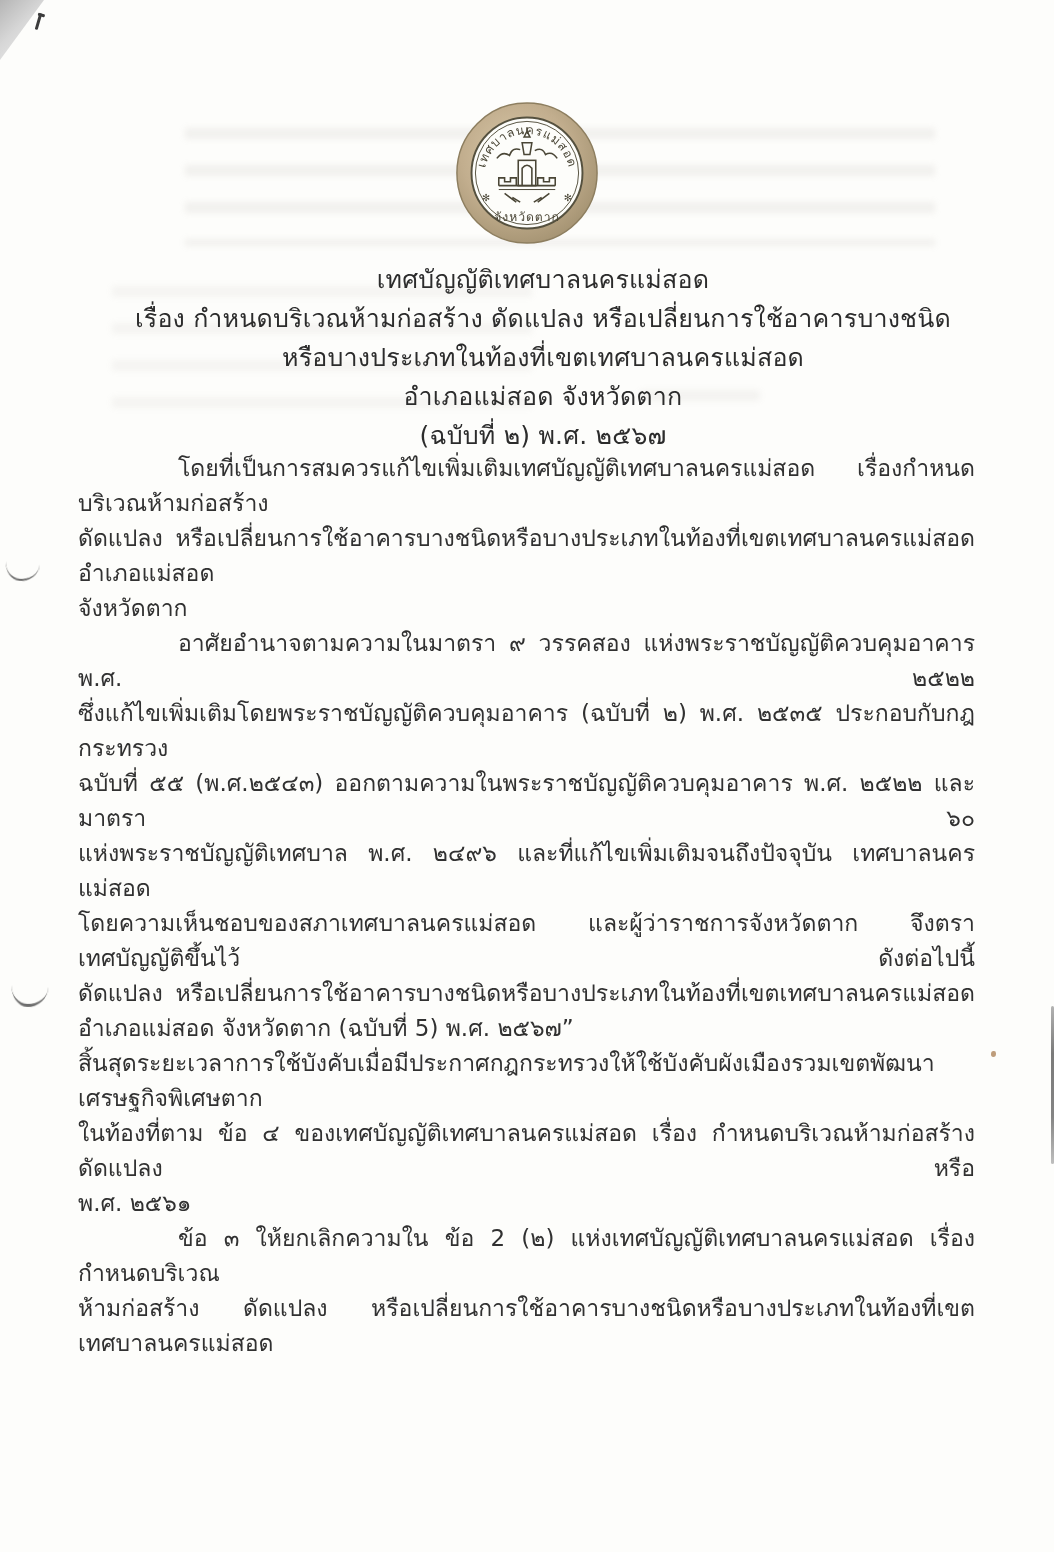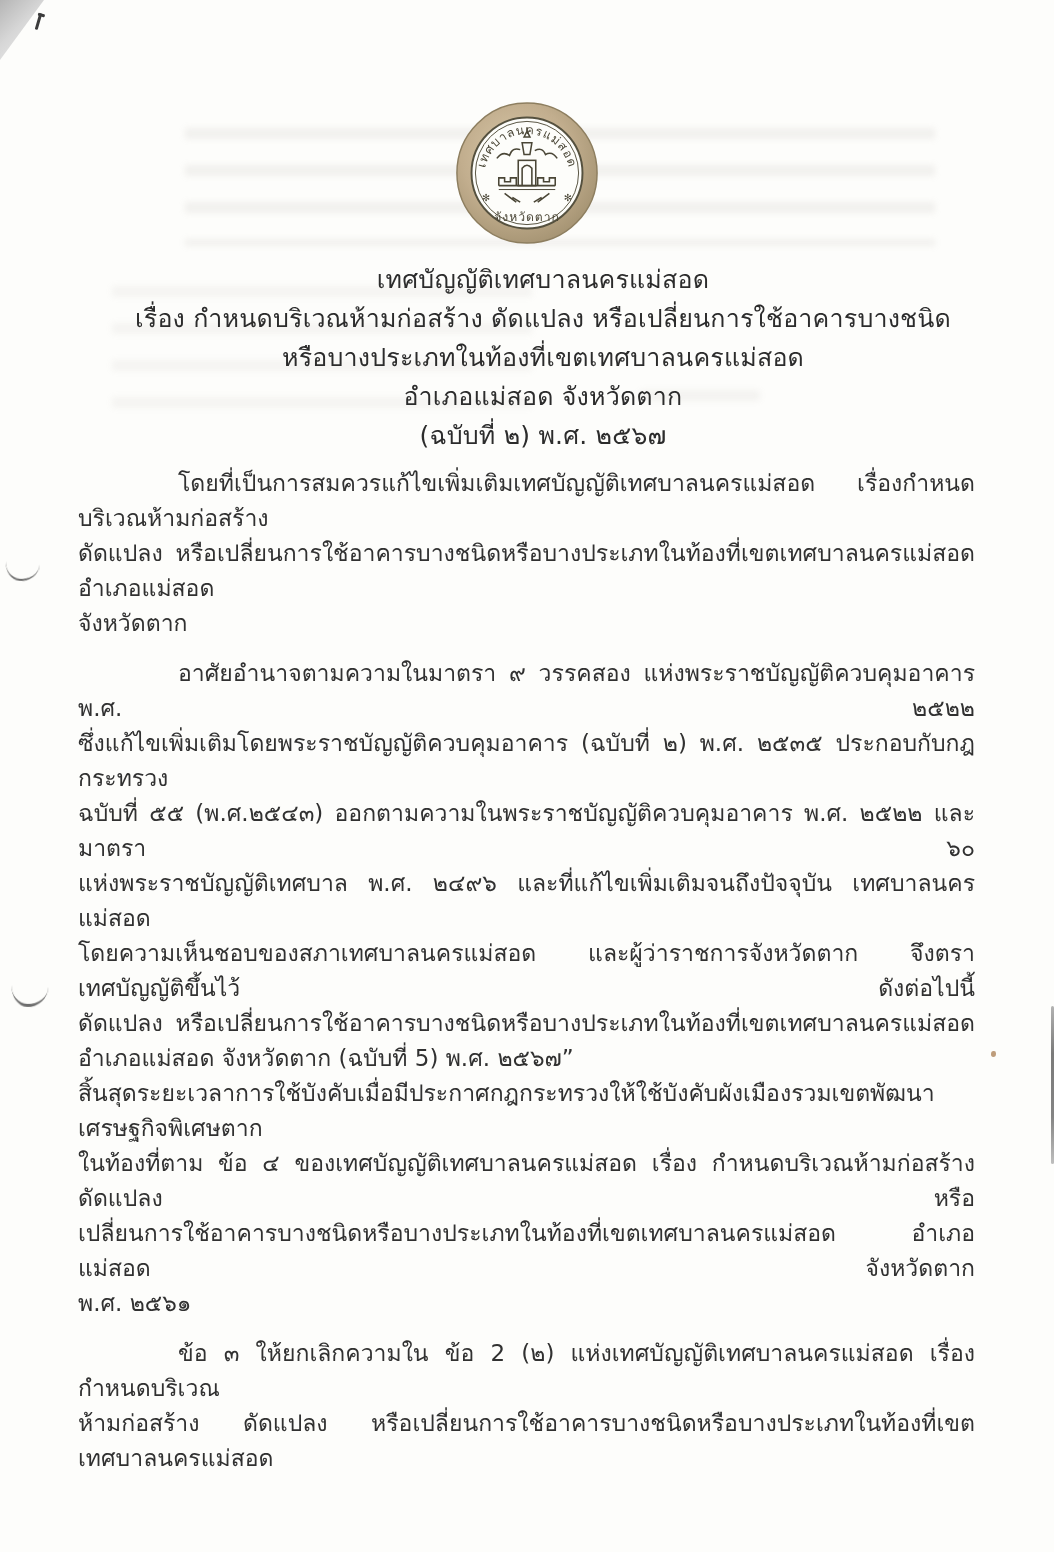--- a/index.html
+++ b/index.html
@@ -59,21 +59,21 @@
     letter-spacing:.2px;
   }
   
   .body-block{
     position:absolute;top:451px;left:78px;width:897px;
     font-size:23px;line-height:35px;color:#313131;
   }
   .bl{white-space:nowrap;overflow:visible;}
   .bl.fill{white-space:normal;text-align:justify;text-align-last:justify;}
   .bl.ind{padding-left:100px;}
-  .bl.ind.fill{padding-left:0;text-indent:100px;margin-top:15px;}
+  .bl.ind.fill{padding-left:0;text-indent:100px;}
 </style>
 </head>
 <body>
 
 <div class="page">
 
   <div class="corner-fold"></div>
   <div class="staple-mark"></div>
   <div class="ghost g1"></div>
   <div class="ghost g2"></div>
@@ -132,20 +132,19 @@
     <div class="bl">จังหวัดตาก</div>
     <div class="bl ind fill">อาศัยอำนาจตามความในมาตรา ๙ วรรคสอง แห่งพระราชบัญญัติควบคุมอาคาร พ.ศ. ๒๕๒๒</div>
     <div class="bl fill">ซึ่งแก้ไขเพิ่มเติมโดยพระราชบัญญัติควบคุมอาคาร (ฉบับที่ ๒) พ.ศ. ๒๕๓๕ ประกอบกับกฎกระทรวง</div>
     <div class="bl fill">ฉบับที่ ๕๕ (พ.ศ.๒๕๔๓) ออกตามความในพระราชบัญญัติควบคุมอาคาร พ.ศ. ๒๕๒๒ และมาตรา ๖๐</div>
     <div class="bl fill">แห่งพระราชบัญญัติเทศบาล พ.ศ. ๒๔๙๖ และที่แก้ไขเพิ่มเติมจนถึงปัจจุบัน เทศบาลนครแม่สอด</div>
     <div class="bl fill">โดยความเห็นชอบของสภาเทศบาลนครแม่สอด และผู้ว่าราชการจังหวัดตาก จึงตราเทศบัญญัติขึ้นไว้ ดังต่อไปนี้</div>
     <div class="bl fill">ดัดแปลง หรือเปลี่ยนการใช้อาคารบางชนิดหรือบางประเภทในท้องที่เขตเทศบาลนครแม่สอด</div>
     <div class="bl">อำเภอแม่สอด จังหวัดตาก (ฉบับที่ 5) พ.ศ. ๒๕๖๗”</div>
     <div class="bl fill">สิ้นสุดระยะเวลาการใช้บังคับเมื่อมีประกาศกฎกระทรวงให้ใช้บังคับผังเมืองรวมเขตพัฒนาเศรษฐกิจพิเศษตาก</div>
     <div class="bl fill">ในท้องที่ตาม ข้อ ๔ ของเทศบัญญัติเทศบาลนครแม่สอด เรื่อง กำหนดบริเวณห้ามก่อสร้าง ดัดแปลง หรือ</div>
-    <div class="bl fill">เปลี่ยนการใช้อาคารบางชนิดหรือบางประเภทในท้องที่เขตเทศบาลนครแม่สอด อำเภอแม่สอด จังหวัดตาก</div>
     <div class="bl">พ.ศ. ๒๕๖๑</div>
     <div class="bl ind fill">ข้อ ๓ ให้ยกเลิกความใน ข้อ 2 (๒) แห่งเทศบัญญัติเทศบาลนครแม่สอด เรื่อง กำหนดบริเวณ</div>
     <div class="bl fill">ห้ามก่อสร้าง ดัดแปลง หรือเปลี่ยนการใช้อาคารบางชนิดหรือบางประเภทในท้องที่เขตเทศบาลนครแม่สอด</div>
 
   </div>
 
 </div>
 
 </body></html>

